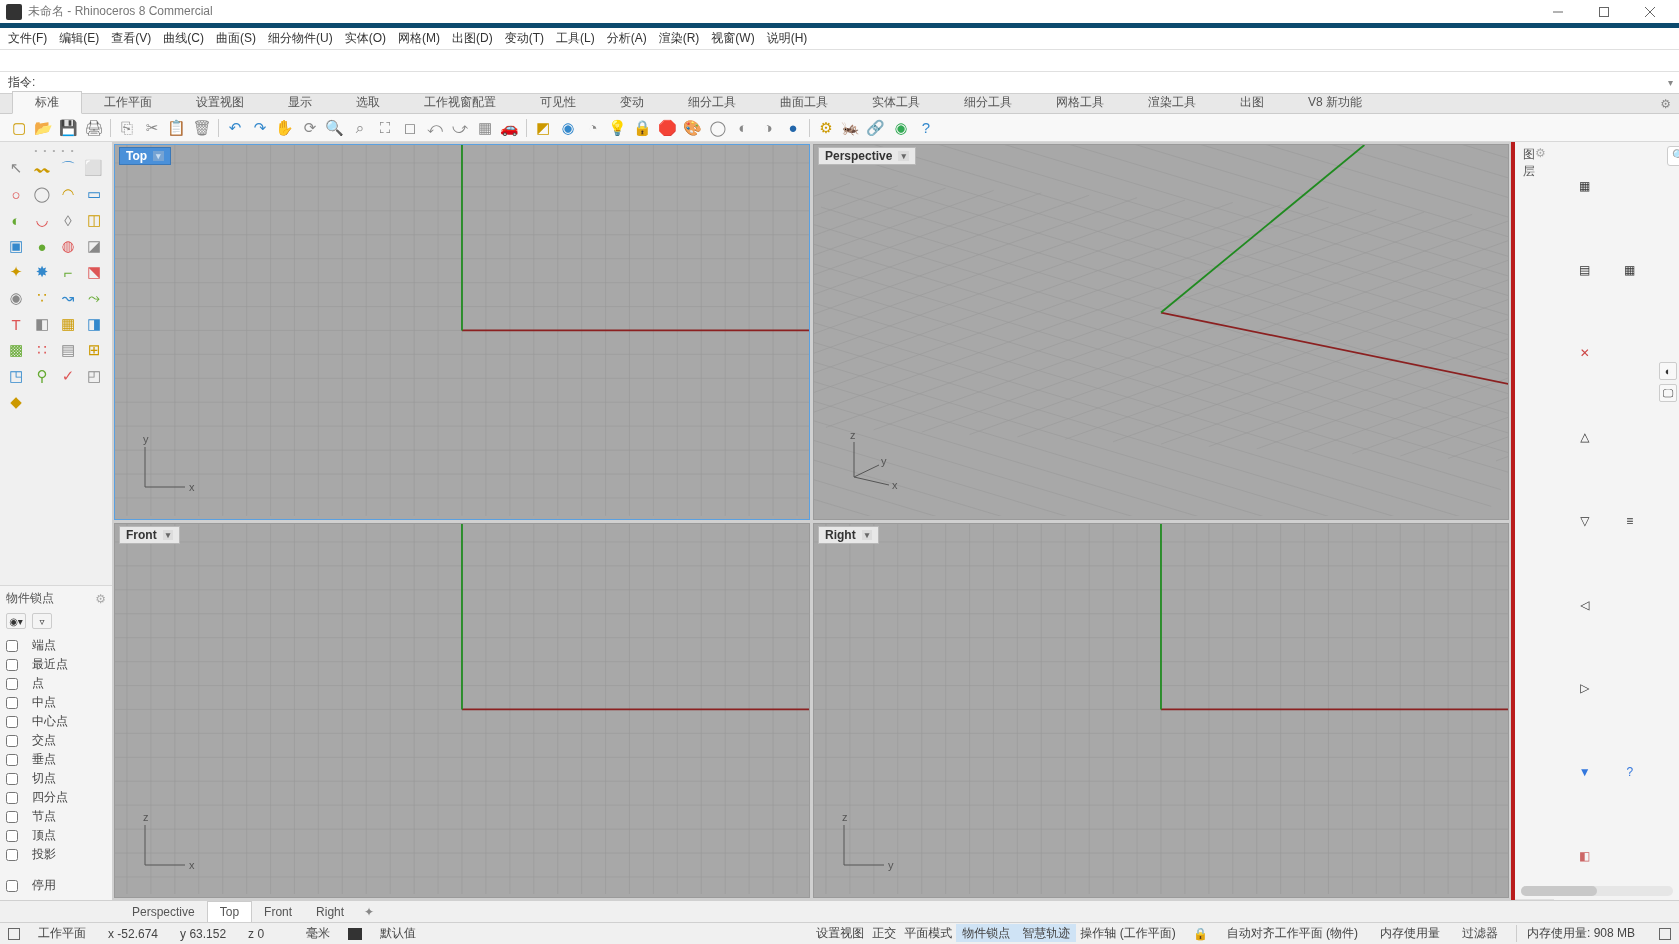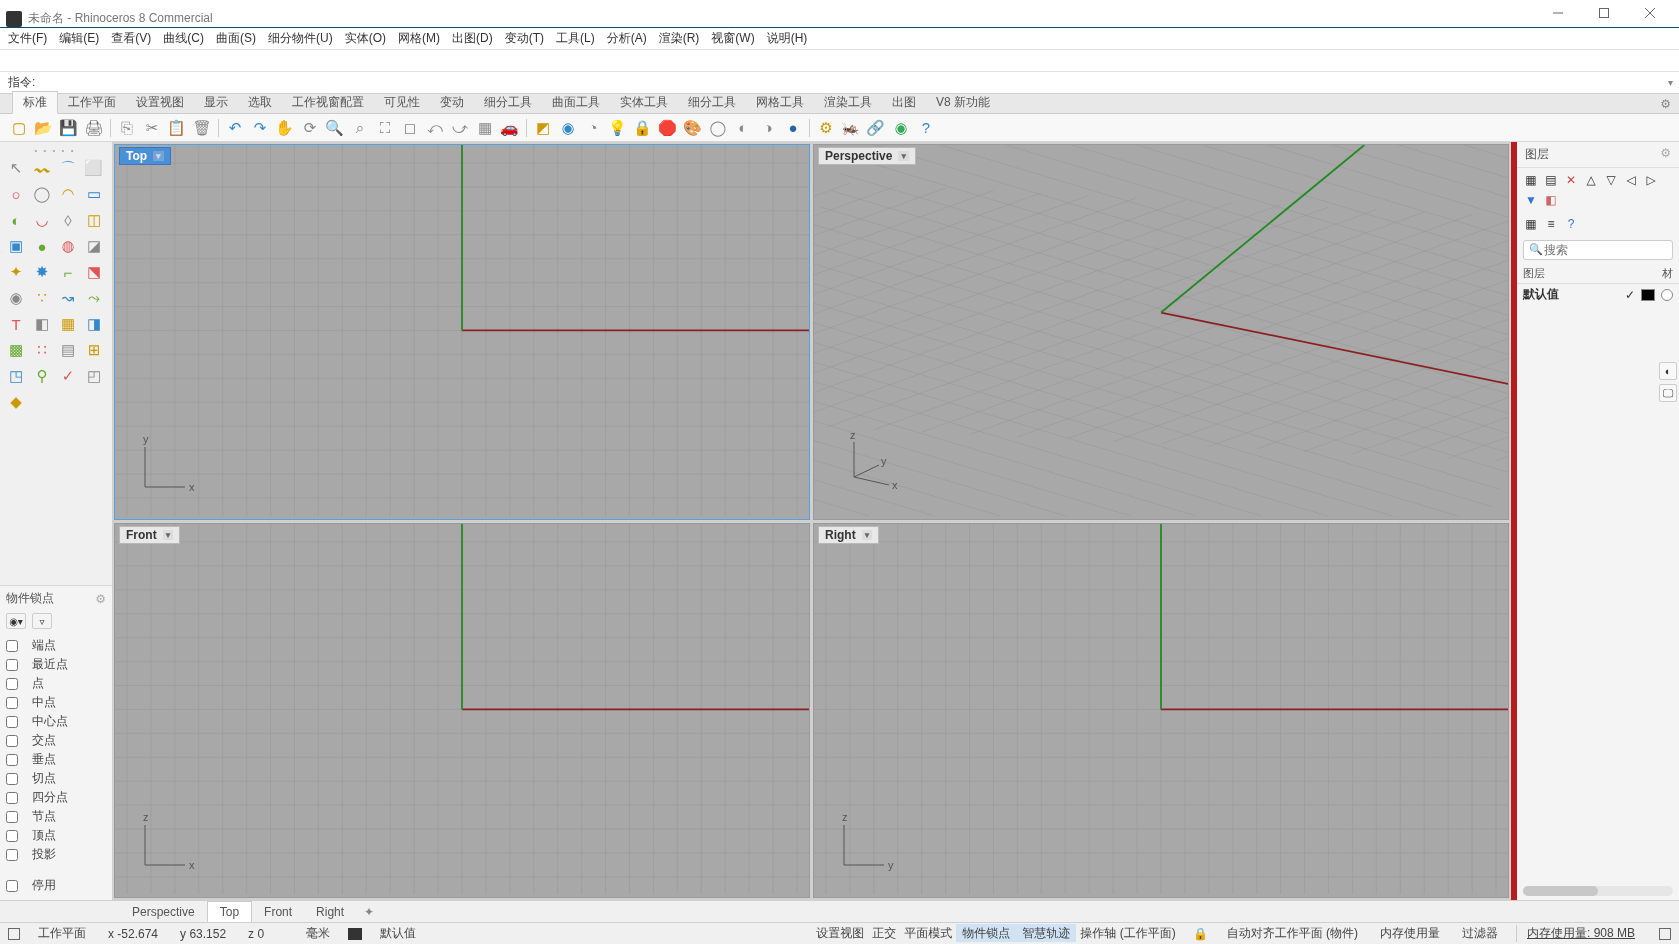--- a/index.html
+++ b/index.html
@@ -1,38 +1,38 @@
 <!DOCTYPE html>
 <html><head>
 <meta charset="utf-8">
 <style>
 * { margin:0; padding:0; box-sizing:border-box; font-family:"Microsoft YaHei","Segoe UI",sans-serif; }
 body { background:#f0f0f0; width:1679px; height:944px; overflow:hidden; font-size:12px; color:#333; }
 
 
-.titlebar { height:28px; background:#fff; display:flex; align-items:flex-end; padding:0 6px; border-bottom:1px solid #0c4a6e; }
+.titlebar { height:28px; background:#fff; display:flex; align-items:center; padding:0 6px; border-bottom:5px solid #0c4a6e; }
 .titlebar .app-icon { width:16px; height:16px; background:#333; border-radius:2px; margin-right:6px; display:inline-block; }
 .titlebar .title { color:#777; font-size:12px; flex:1; }
 .winbtns { display:flex; gap:0; }
 .winbtn { width:46px; height:28px; display:flex; align-items:center; justify-content:center; color:#666; }
 .winbtn svg { width:10px; height:10px; }
 
 
 .menubar { height:22px; background:#fff; display:flex; align-items:center; padding:0 8px; gap:12px; border-bottom:1px solid #e0e0e0; font-size:12px; color:#333; }
 .menubar span { cursor:default; }
 
 
 .cmdhist { height:22px; background:#fff; border-bottom:1px solid #e0e0e0; }
 .cmdline { height:22px; background:#fff; border-bottom:1px solid #d0d0d0; display:flex; align-items:center; padding:0 8px; font-size:12px; position:relative; }
 .cmdline .label { color:#444; font-weight:normal; }
 .cmdline .chev { position:absolute; right:6px; color:#888; font-size:10px; }
 
 
 .tabstrip { height:20px; background:#e8e8e8; display:flex; align-items:flex-end; padding:0 12px; gap:0; font-size:12px; border-bottom:1px solid #ccc; position:relative; }
-.tabstrip .tab { padding:2px 10px; color:#555; cursor:default; }
+.tabstrip .tab { padding:2px 22px; color:#555; cursor:default; }
 .tabstrip .tab.active { background:#f8f8f8; border:1px solid #ccc; border-bottom:1px solid #f8f8f8; margin-bottom:-1px; }
 .tabstrip .gear { position:absolute; right:8px; top:3px; color:#888; }
 
 
 .toolbar { height:28px; background:#f8f8f8; display:flex; align-items:center; padding:0 8px; gap:3px; border-bottom:1px solid #d8d8d8; }
 .tbtn { width:22px; height:22px; display:flex; align-items:center; justify-content:center; border-radius:2px; }
 .tsep { width:1px; height:18px; background:#ccc; margin:0 2px; }
 
 
 .main { display:flex; height:calc(944px - 28px - 22px - 22px - 22px - 20px - 28px - 22px - 22px); }
@@ -53,21 +53,21 @@
 .viewarea { flex:1; display:grid; grid-template-columns:1fr 1fr; grid-template-rows:1fr 1fr; gap:3px; padding:2px; background:#d0d0d0; }
 .viewport { background:#a8a8a8; position:relative; overflow:hidden; border:1px solid #9a9a9a; }
 .viewport.active { border:1px solid #5aa0e0; }
 .vp-title { position:absolute; top:2px; left:4px; background:#e8e8e8; padding:1px 6px; font-size:12px; font-weight:bold; display:flex; align-items:center; gap:4px; border:1px solid #b8b8b8; z-index:10; }
 .vp-title.active { background:#4a90d9; color:#fff; border-color:#3a78b8; }
 .vp-title .dd { font-size:9px; color:inherit; opacity:0.7; background:rgba(200,200,200,0.5); padding:0 3px; margin-left:2px; }
 .grid-bg { position:absolute; inset:0; }
 .axis-widget { position:absolute; bottom:20px; left:30px; font-size:11px; color:#555; }
 
 
-.rightpanel { width:168px; background:#f4f4f4; border-left:6px solid #b91c1c; display:flex; flex-direction:column; font-size:12px; }
+.rightpanel { width:168px; background:#f4f4f4; border-left:4px solid #b91c1c; display:flex; flex-direction:row; font-size:12px;gap:17px; }
 .rightpanel .hdr { padding:4px 8px; color:#555; border-bottom:1px solid #e0e0e0; display:flex; justify-content:space-between; }
 .rightpanel .iconrow { padding:4px 6px; display:flex; gap:4px; align-items:center; flex-wrap:wrap; }
 .rightpanel .iconrow .ic { width:16px; height:16px; display:flex; align-items:center; justify-content:center; }
 .rightpanel .search { margin:4px 6px; }
 .rightpanel .search input { width:100%; padding:2px 6px 2px 20px; border:1px solid #ccc; border-radius:3px; font-size:12px; background:#fff; }
 .rightpanel .srch-wrap { position:relative; }
 .rightpanel .srch-wrap .mag { position:absolute; left:6px; top:3px; color:#999; font-size:11px; }
 .rightpanel .colhdr { display:flex; padding:2px 6px; border-bottom:1px solid #ddd; color:#555; font-size:11px; }
 .rightpanel .colhdr .c1 { flex:1; }
 .rightpanel .layer-row { display:flex; align-items:center; padding:2px 6px; gap:6px; }
@@ -84,21 +84,21 @@
 .viewtabs .plus { padding:3px 8px; color:#888; }
 
 
 .statusbar { height:22px; background:#f0f0f0; border-top:1px solid #d0d0d0; display:flex; align-items:center; padding:0 8px; font-size:12px; color:#444; gap:14px; }
 .statusbar .sq { width:12px; height:12px; border:1px solid #666; }
 .statusbar .sq.filled { background:#333; border:none; width:14px; height:12px; }
 .statusbar .seg { padding:0 4px; }
 .statusbar .seg.active { background:#cfe3f5; padding:2px 6px; }
 .statusbar .spacer { flex:1; }
 .statusbar .lock { color:#888; }
-.statusbar .rseg { border-left:1px solid #ccc; padding:0 10px;text-decoration:underline; }
+.statusbar .rseg { border-left:1px solid #ccc; padding:0 10px; }
 
 
 .gridlines line { stroke:#989898; stroke-width:0.5; }
 </style>
 </head>
 <body>
 
 <div class="titlebar">
   <span class="app-icon"></span>
   <span class="title">未命名 - Rhinoceros 8 Commercial</span>

